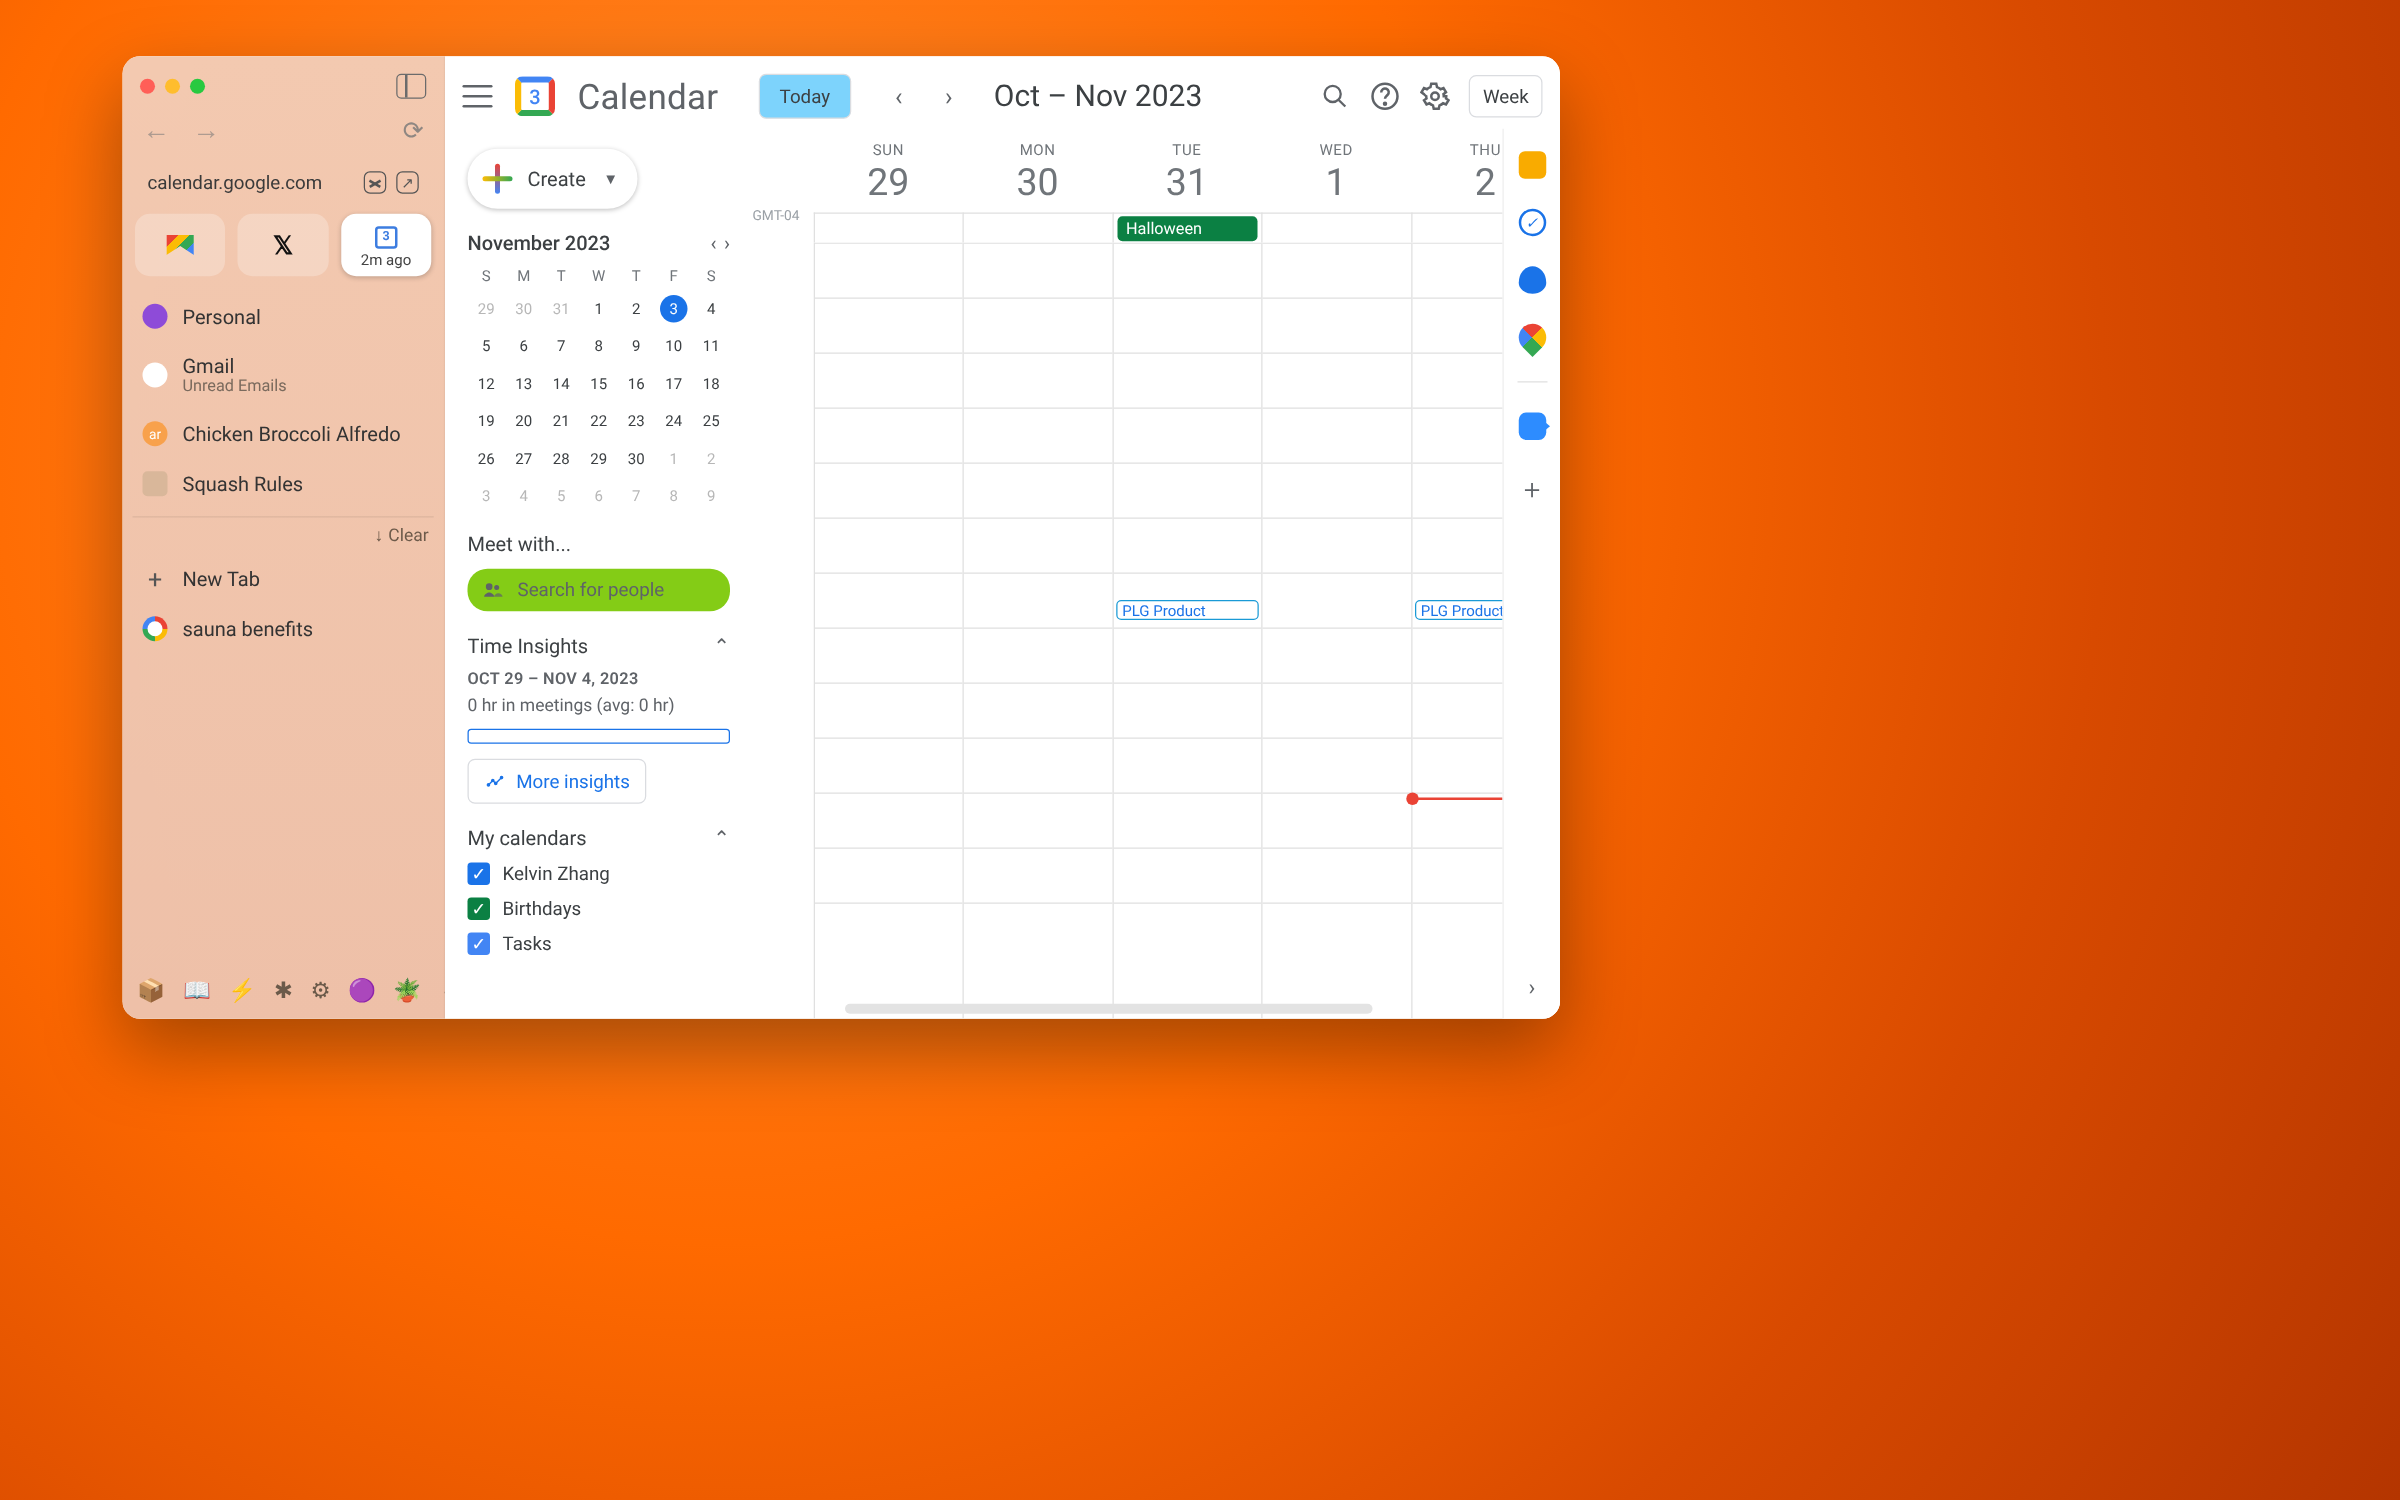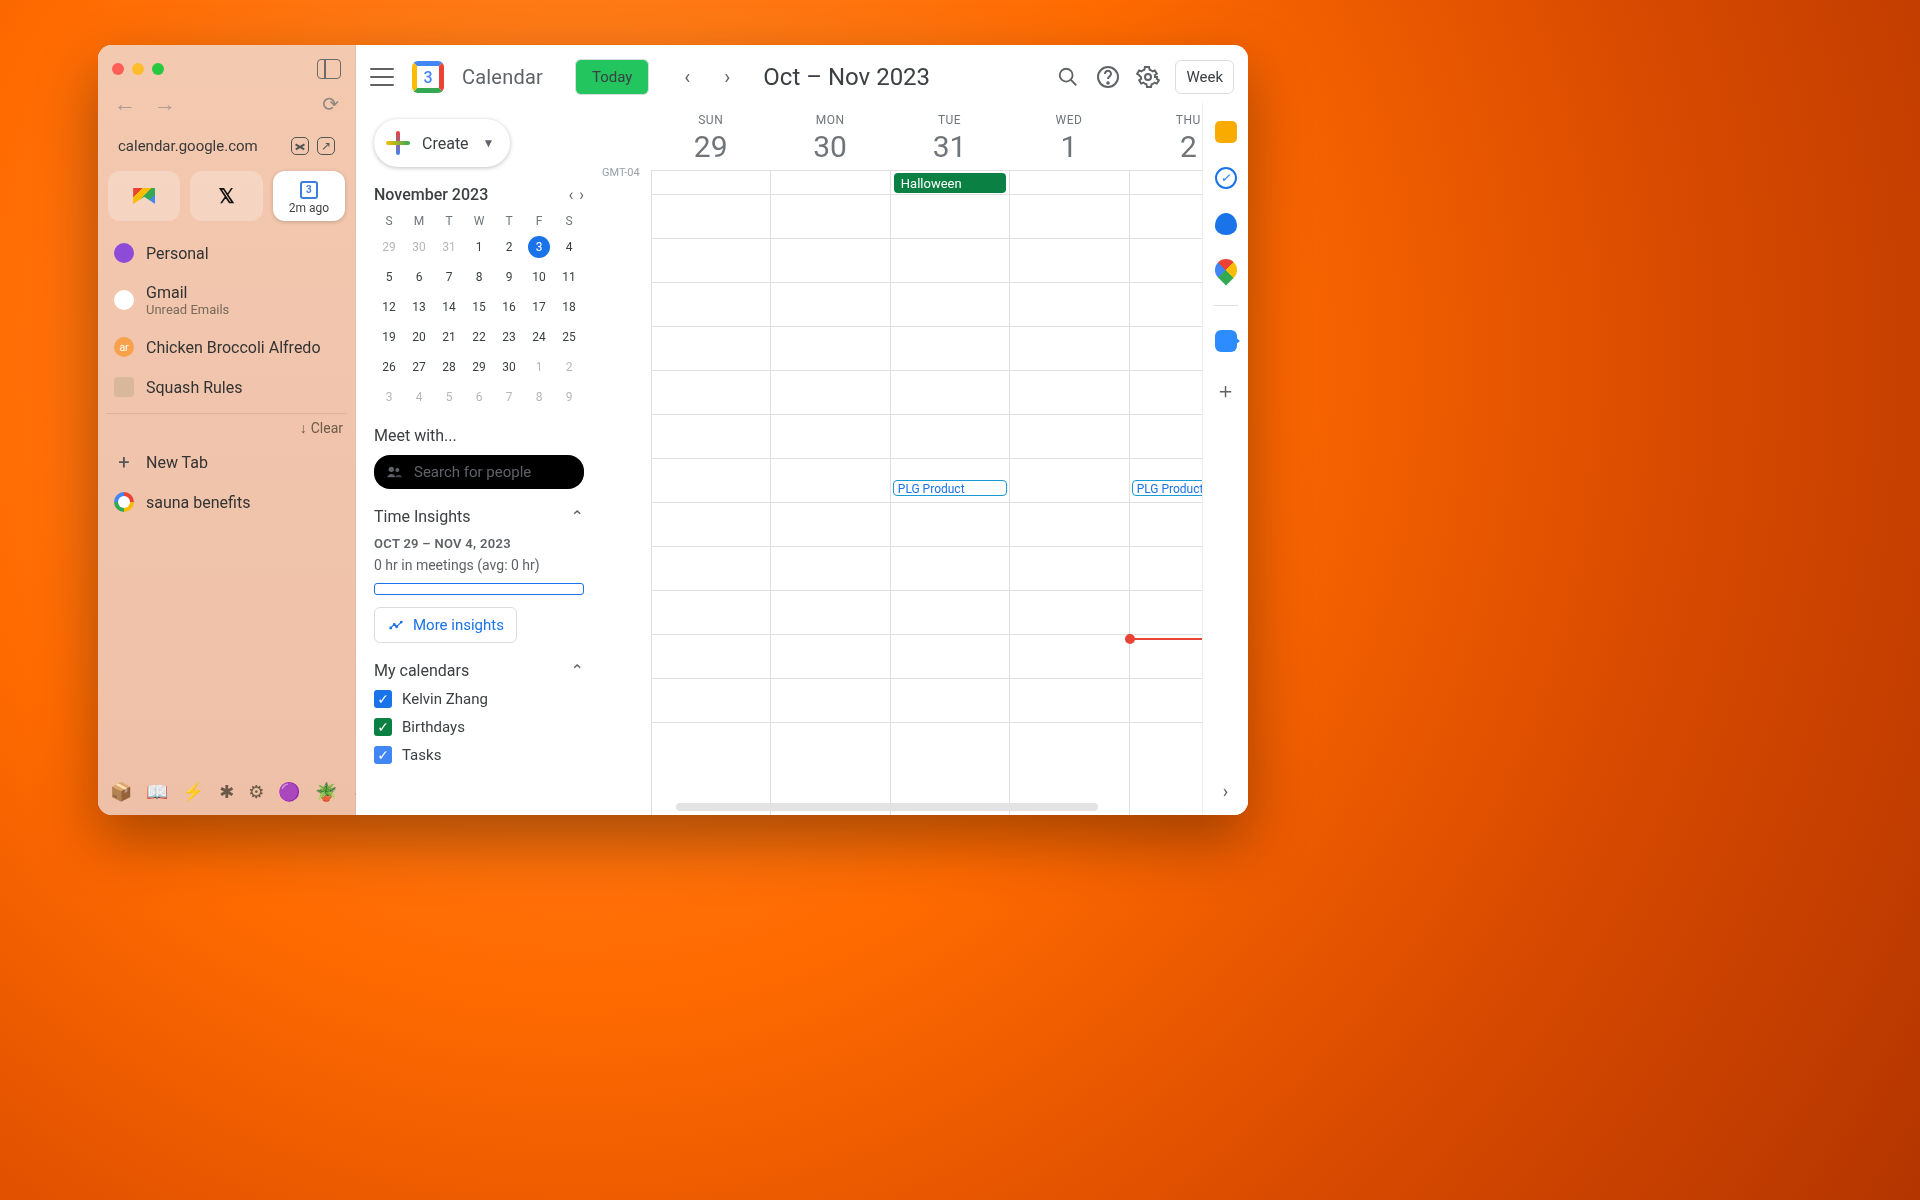--- a/index.html
+++ b/index.html
@@ -64,22 +64,22 @@
   .arc-bottom{margin-top:auto;display:flex;gap:14px;padding:10px 12px;color:#6b5a4a;font-size:18px;}
 
   
   .gcal{flex:1;display:flex;flex-direction:column;background:#fff;position:relative;border-top-right-radius:14px;border-bottom-right-radius:14px;}
   .gcal-header{display:flex;align-items:center;gap:14px;padding:12px 14px 10px;}
   .burger{width:24px;height:18px;display:flex;flex-direction:column;justify-content:space-between;}
   .burger span{height:2px;background:#5f6368;border-radius:1px;}
   .glogo{width:40px;height:40px;position:relative;}
   .glogo .sq{position:absolute;inset:4px;border:5px solid #4285f4;border-right-color:#ea4335;border-bottom-color:#34a853;border-left-color:#fbbc05;border-radius:6px;}
   .glogo .num{position:absolute;inset:0;display:flex;align-items:center;justify-content:center;font-size:16px;font-weight:500;color:#4285f4;}
-  .gcal-title{font-size:20px;color:#5f6368;letter-spacing:.2px;}
-  .today-btn{margin-left:18px;padding:8px 16px;border:1px solid #dadce0;border-radius:6px;font-size:15px;color:#3c4043;background:#22c55e;}
+  .gcal-title{font-size:28px;color:#5f6368;letter-spacing:.2px;}
+  .today-btn{margin-left:18px;padding:8px 16px;border:1px solid #dadce0;border-radius:6px;font-size:15px;color:#3c4043;background:#7dd3fc;}
   .hdr-nav{display:flex;gap:8px;margin-left:8px;}
   .chev{width:32px;height:32px;border-radius:50%;display:flex;align-items:center;justify-content:center;color:#5f6368;font-size:20px;}
   .range{font-size:24px;color:#3c4043;margin-left:6px;}
   .hdr-right{margin-left:auto;display:flex;align-items:center;gap:14px;}
   .hicon{width:26px;height:26px;display:flex;align-items:center;justify-content:center;color:#5f6368;}
   .view-pill{border:1px solid #dadce0;border-radius:6px;padding:7px 10px;font-size:15px;color:#3c4043;}
 
   .gcal-body{flex:1;display:flex;overflow:hidden;}
   .gcal-left{width:240px;flex:0 0 240px;padding:12px 12px 0 18px;overflow:hidden;}
   .create-btn{display:inline-flex;align-items:center;gap:10px;padding:10px 16px 10px 10px;border-radius:28px;box-shadow:0 1px 4px rgba(0,0,0,.25);font-size:16px;color:#3c4043;}
@@ -94,21 +94,21 @@
   .mini-head h4{font-size:16px;font-weight:500;color:#3c4043;}
   .mini-head .chevs{margin-left:auto;display:flex;gap:6px;color:#5f6368;}
   .dow,.wk{display:grid;grid-template-columns:repeat(7,1fr);text-align:center;font-size:12px;color:#70757a;margin-top:10px;}
   .wk{color:#3c4043;margin-top:8px;}
   .wk span{padding:4px 0;border-radius:50%;}
   .wk span.dim{color:#b7b7b7;}
   .wk span.today{background:#1a73e8;color:#fff;width:22px;height:22px;display:inline-flex;align-items:center;justify-content:center;margin:0 auto;}
 
   .section-h{font-size:16px;color:#3c4043;margin-top:18px;display:flex;align-items:center;}
   .section-h .exp{margin-left:auto;color:#5f6368;}
-  .people-search{margin-top:10px;display:flex;align-items:center;gap:10px;background:#000000;border-radius:16px;padding:8px 10px;color:#5f6368;font-size:15px;}
+  .people-search{margin-top:10px;display:flex;align-items:center;gap:10px;background:#84cc16;border-radius:16px;padding:8px 10px;color:#5f6368;font-size:15px;}
 
   .ti-sub{font-size:13px;font-weight:600;color:#5f6368;letter-spacing:.3px;margin-top:10px;}
   .ti-line{font-size:14px;color:#5f6368;margin-top:6px;}
   .ti-bar{height:12px;border:1px solid #1a73e8;border-radius:3px;margin-top:10px;}
   .more-pill{display:inline-flex;align-items:center;gap:8px;margin-top:12px;border:1px solid #dadce0;border-radius:6px;padding:8px 12px;color:#1a73e8;font-size:15px;}
 
   .cal-chk{display:flex;align-items:center;gap:10px;margin-top:10px;font-size:15px;color:#3c4043;}
   .cb{width:18px;height:18px;border-radius:3px;display:flex;align-items:center;justify-content:center;color:#fff;font-size:14px;}
 
   

